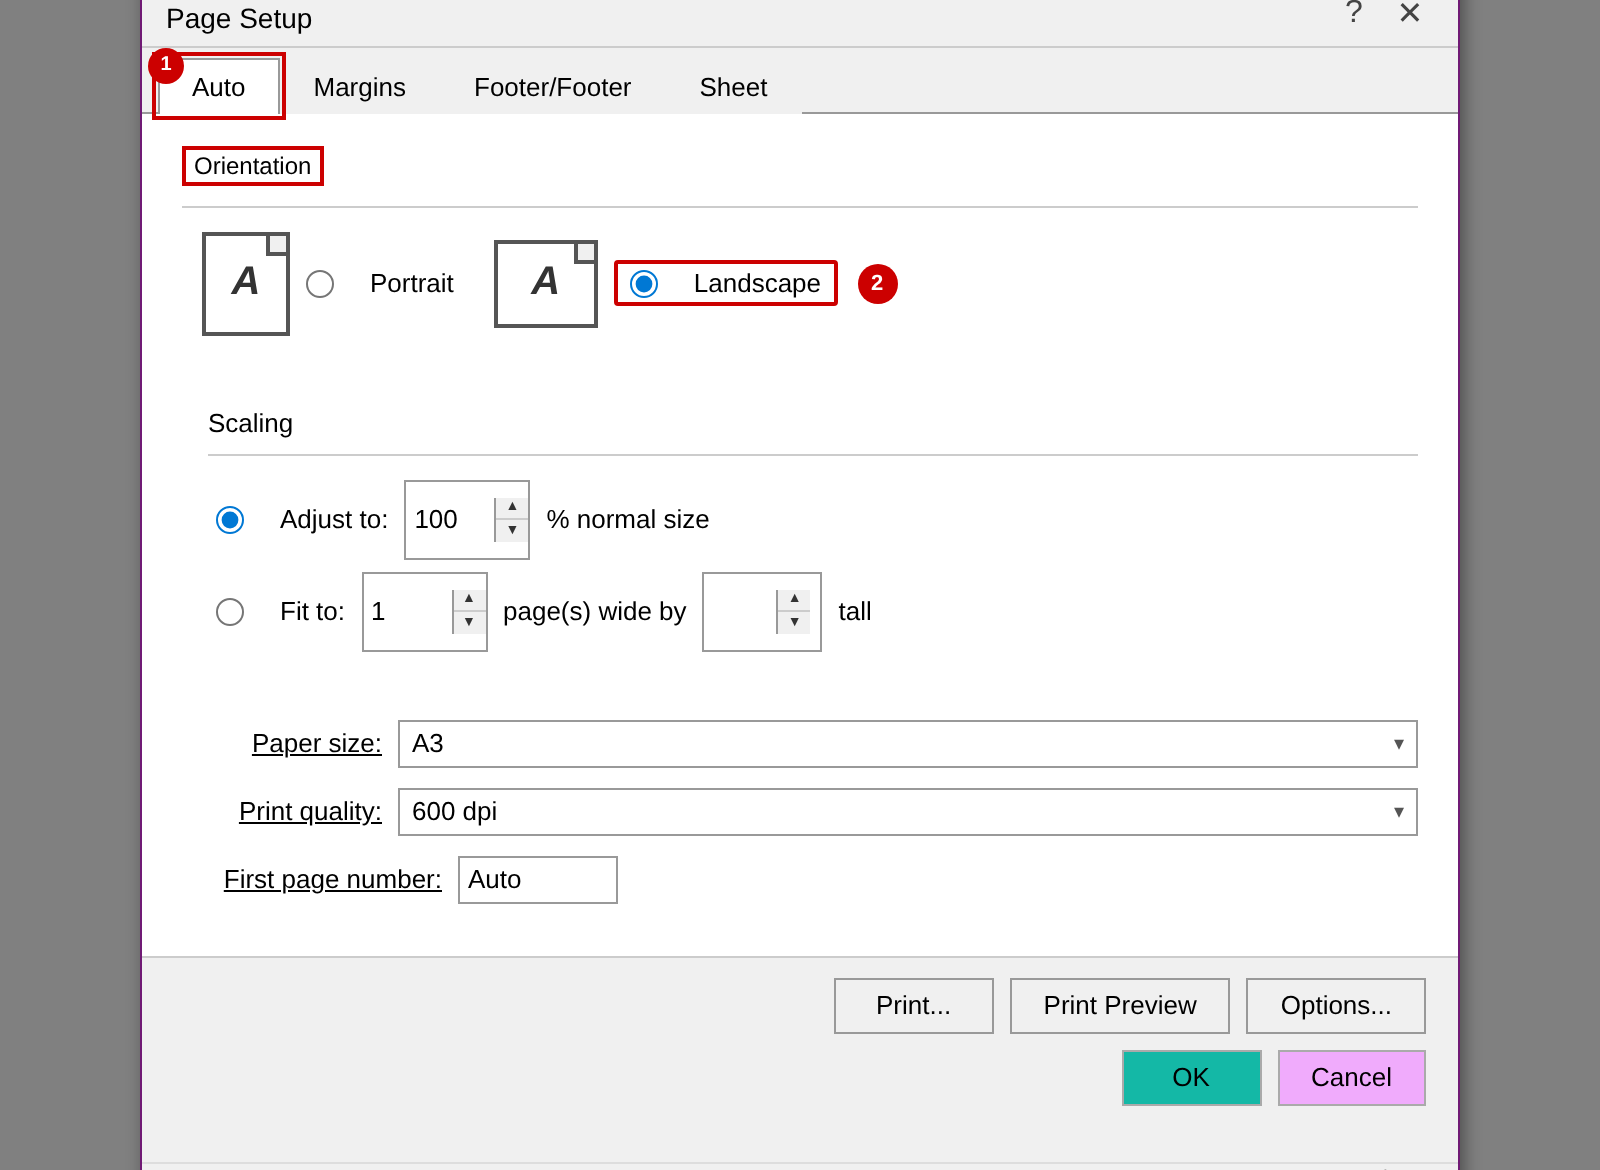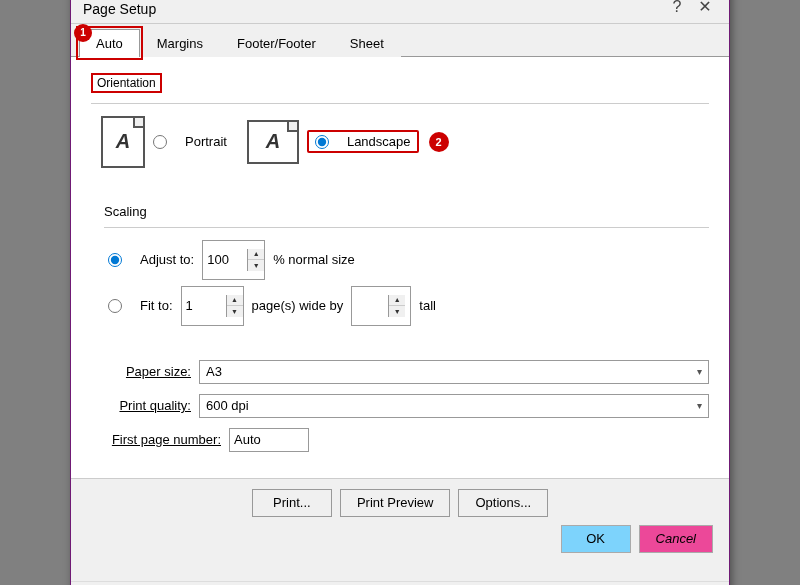--- a/index.html
+++ b/index.html
@@ -256,21 +256,21 @@
     .dialog-footer {
       background: #f0f0f0;
       border-top: 1px solid #ccc;
       padding: 10px 16px;
       display: flex;
       flex-direction: column;
       gap: 8px;
     }
     .footer-top {
       display: flex;
-      justify-content: center;
+      justify-content: flex-end;
       gap: 8px;
     }
     .footer-bottom {
       display: flex;
       justify-content: flex-end;
       gap: 8px;
     }
     .btn {
       height: 28px;
       min-width: 80px;
@@ -278,29 +278,28 @@
       background: #f0f0f0;
       font-size: 13px;
       cursor: pointer;
       padding: 0 16px;
       display: flex;
       align-items: center;
       justify-content: center;
       color: #000;
     }
     .btn.ok-btn {
-      background: #7dd3fc;
+      background: #14b8a6;
       border: 1px solid #aaa;
       min-width: 70px;
     }
     .btn.cancel-btn {
-      background: #ec4899;
+      background: #f0abfc;
       border: 1px solid #aaa;
       min-width: 70px;
-      font-style: italic;
     }
     .step-badge {
       display: inline-flex;
       align-items: center;
       justify-content: center;
       width: 20px;
       height: 20px;
       border-radius: 50%;
       background: #c00;
       color: #fff;

